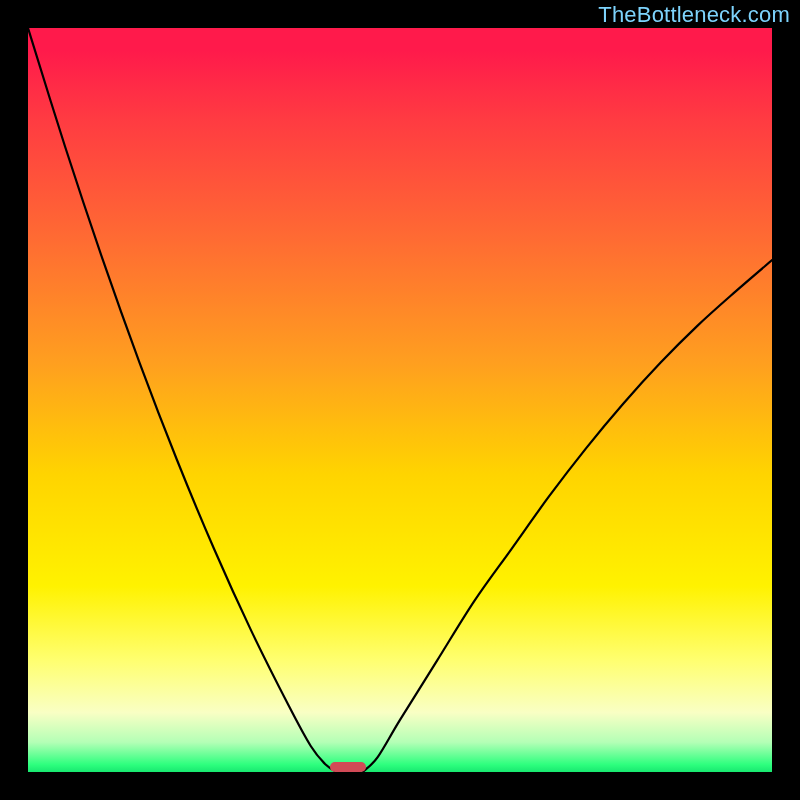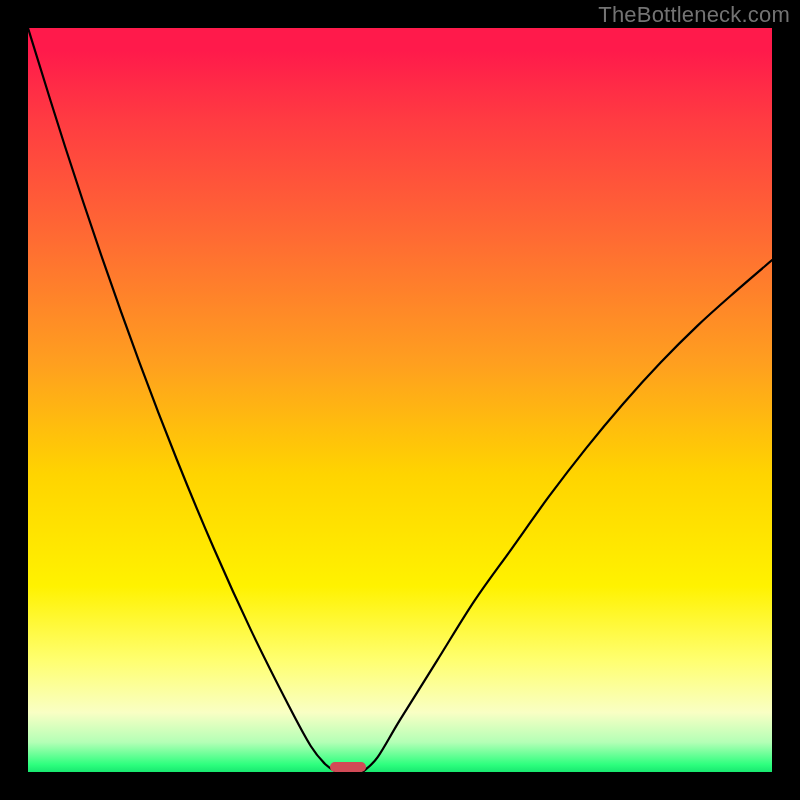--- a/index.html
+++ b/index.html
@@ -14,21 +14,21 @@
   .frame {
     position: relative;
     width: 800px;
     height: 800px;
     background: #000;
   }
   .watermark {
     position: absolute;
     top: 2px;
     right: 10px;
-    color: #737373;
+    color: #7dd3fc;
     font-size: 22px;
     font-weight: 500;
     letter-spacing: 0.2px;
     z-index: 10;
   }
   .plot-area {
     position: absolute;
     left: 28px;
     top: 28px;
     width: 744px;

